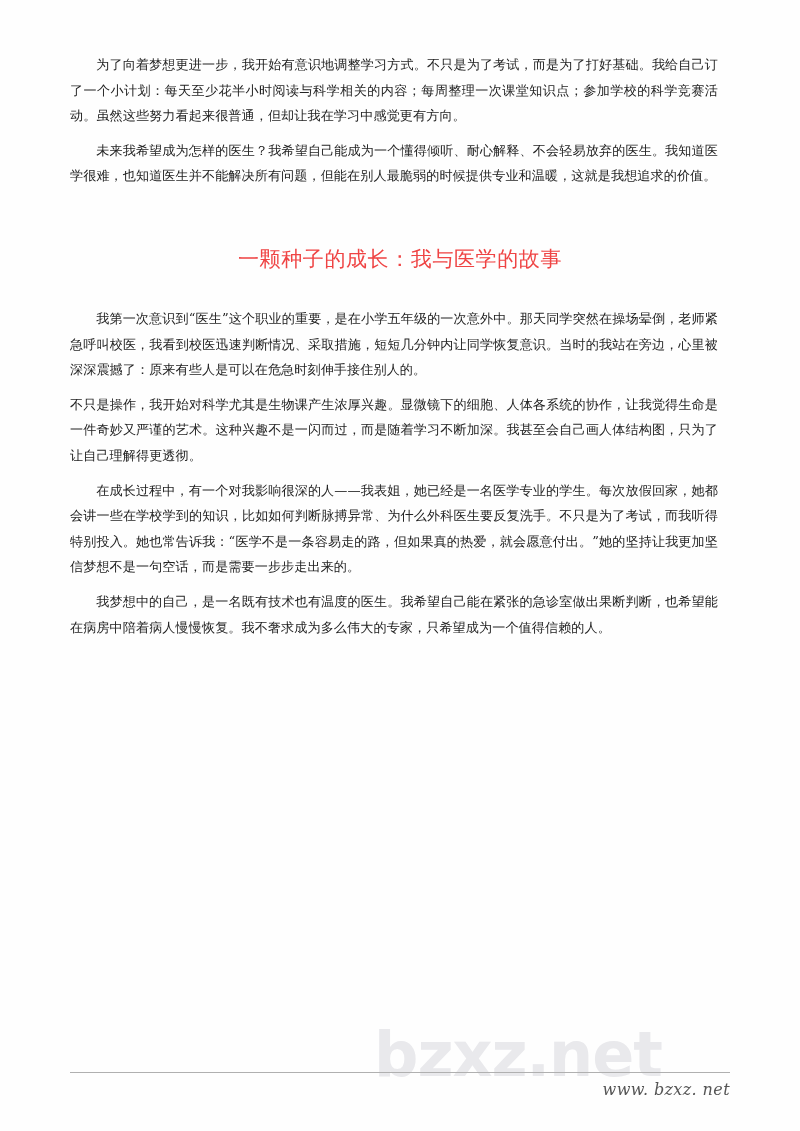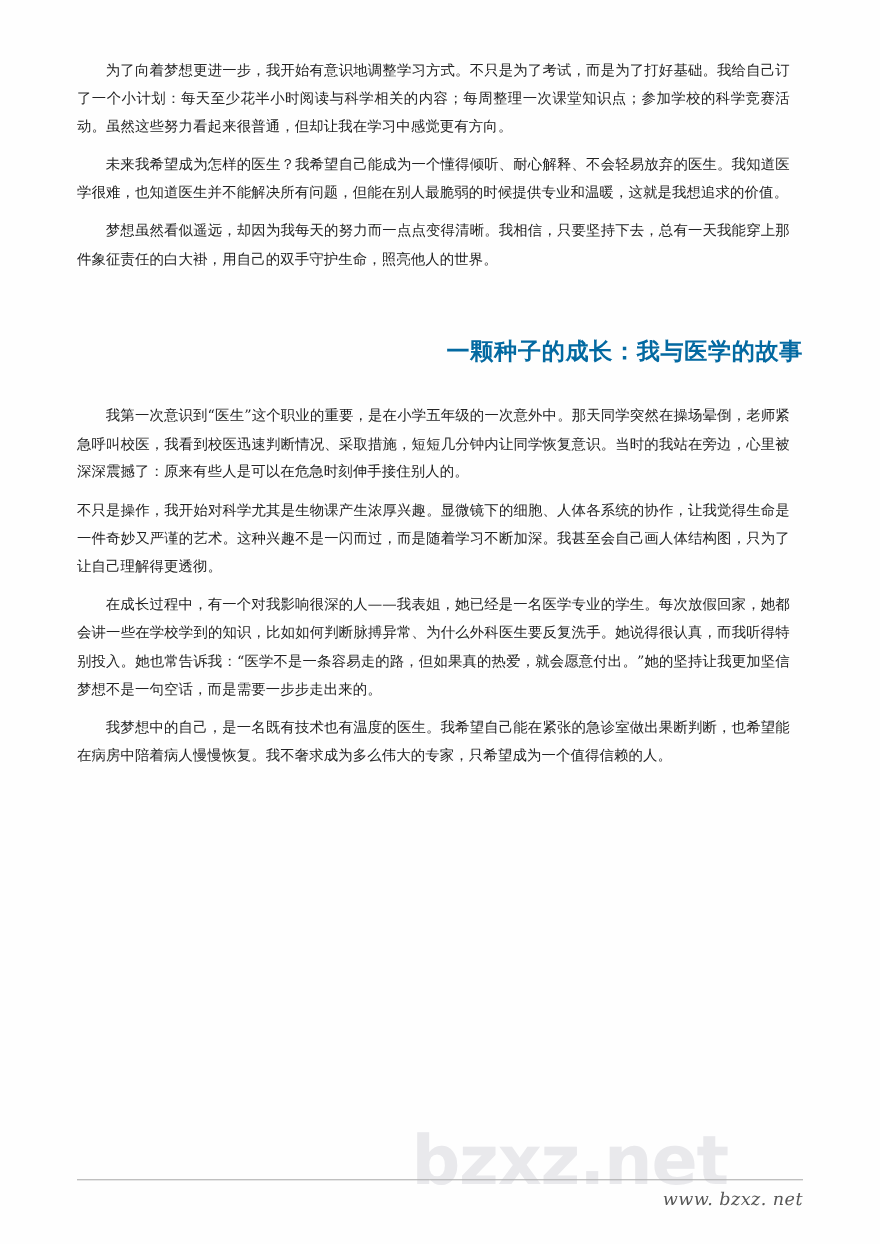--- a/index.html
+++ b/index.html
@@ -60,24 +60,24 @@
   }
 
   p.para.noindent {
     text-indent: 0;
   }
 
   h1.doc-title {
     margin: 0 0 10px 0;
     padding: 0;
     font-size: 21px;
-    font-weight: bold;
-    text-align: right;
+    font-weight: normal;
+    text-align: center;
     line-height: 34px;
-    color: #0369a1;
+    color: #ef4444;
     letter-spacing: 0.6px;
   }
 
   .title-gap-top { height: 44px; }
   .title-gap-bottom { height: 20px; }
 
   .footer-rule {
     position: absolute;
     left: 70px;
     top: 1072px;
@@ -104,33 +104,32 @@
 
 <div class="page">
 
   <div class="watermark">bzxz.net</div>
 
   <div class="content">
 
     <div>
       <p class="para">为了向着梦想更进一步，我开始有意识地调整学习方式。不只是为了考试，而是为了打好基础。我给自己订了一个小计划：每天至少花半小时阅读与科学相关的内容；每周整理一次课堂知识点；参加学校的科学竞赛活动。虽然这些努力看起来很普通，但却让我在学习中感觉更有方向。</p>
       <p class="para">未来我希望成为怎样的医生？我希望自己能成为一个懂得倾听、耐心解释、不会轻易放弃的医生。我知道医学很难，也知道医生并不能解决所有问题，但能在别人最脆弱的时候提供专业和温暖，这就是我想追求的价值。</p>
-      <p class="para">梦想虽然看似遥远，却因为我每天的努力而一点点变得清晰。我相信，只要坚持下去，总有一天我能穿上那件象征责任的白大褂，用自己的双手守护生命，照亮他人的世界。</p>
     </div>
 
     <div class="title-gap-top"></div>
 
     <h1 class="doc-title">一颗种子的成长：我与医学的故事</h1>
 
     <div class="title-gap-bottom"></div>
 
     <div>
       <p class="para">我第一次意识到“医生”这个职业的重要，是在小学五年级的一次意外中。那天同学突然在操场晕倒，老师紧急呼叫校医，我看到校医迅速判断情况、采取措施，短短几分钟内让同学恢复意识。当时的我站在旁边，心里被深深震撼了：原来有些人是可以在危急时刻伸手接住别人的。</p>
       <p class="para noindent">不只是操作，我开始对科学尤其是生物课产生浓厚兴趣。显微镜下的细胞、人体各系统的协作，让我觉得生命是一件奇妙又严谨的艺术。这种兴趣不是一闪而过，而是随着学习不断加深。我甚至会自己画人体结构图，只为了让自己理解得更透彻。</p>
-      <p class="para">在成长过程中，有一个对我影响很深的人——我表姐，她已经是一名医学专业的学生。每次放假回家，她都会讲一些在学校学到的知识，比如如何判断脉搏异常、为什么外科医生要反复洗手。她说得很认真，而我听得特别投入。她也常告诉我：“医学不是一条容易走的路，但如果真的热爱，就会愿意付出。”她的坚持让我更加坚信梦想不是一句空话，而是需要一步步走出来的。</p>
+      <p class="para">在成长过程中，有一个对我影响很深的人——我表姐，她已经是一名医学专业的学生。每次放假回家，她都会讲一些在学校学到的知识，比如如何判断脉搏异常、为什么外科医生要反复洗手。不只是为了考试，而我听得特别投入。她也常告诉我：“医学不是一条容易走的路，但如果真的热爱，就会愿意付出。”她的坚持让我更加坚信梦想不是一句空话，而是需要一步步走出来的。</p>
       <p class="para">我梦想中的自己，是一名既有技术也有温度的医生。我希望自己能在紧张的急诊室做出果断判断，也希望能在病房中陪着病人慢慢恢复。我不奢求成为多么伟大的专家，只希望成为一个值得信赖的人。</p>
     </div>
 
   </div>
 
   <div class="footer-rule"></div>
 
   <div class="footer-text">www. bzxz. net</div>
 
 </div>

